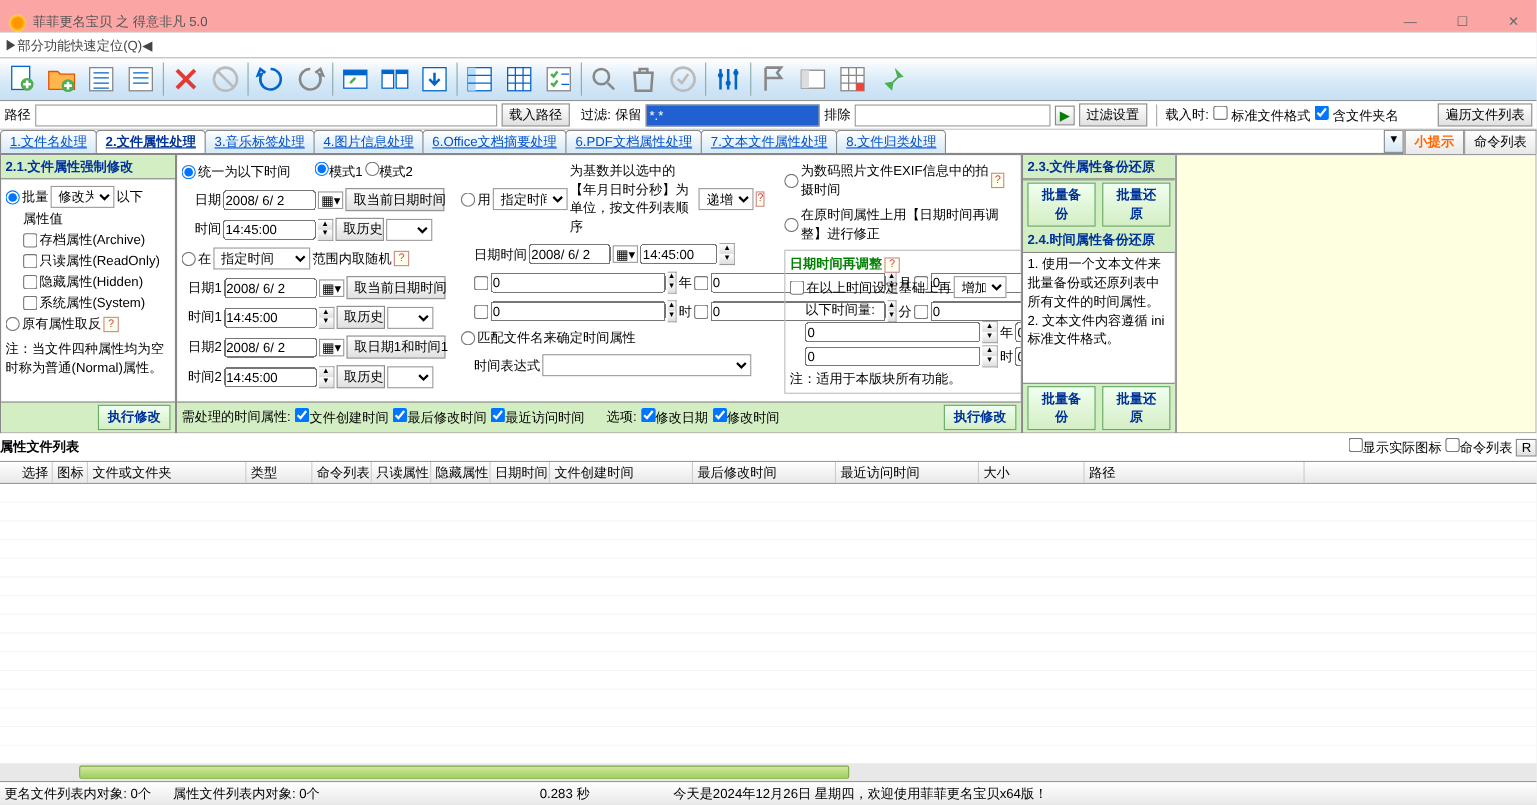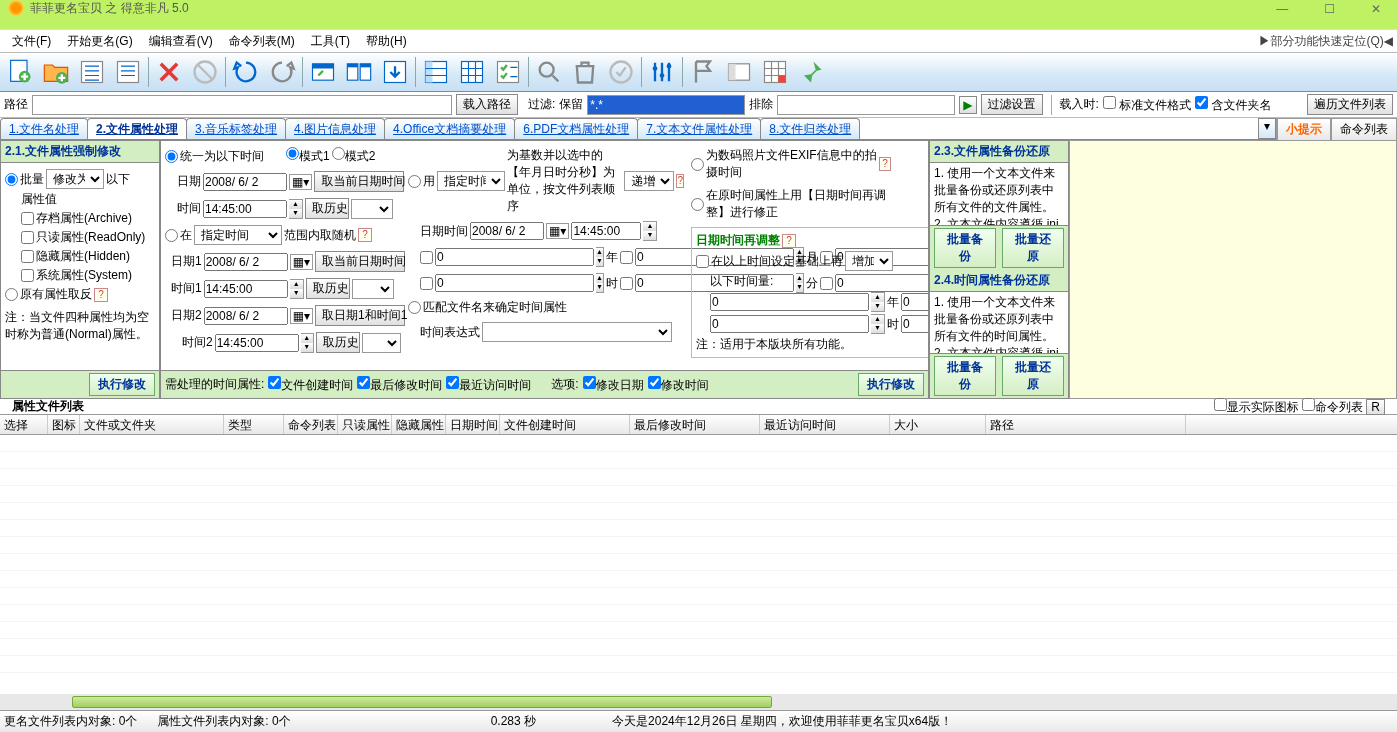--- a/index.html
+++ b/index.html
@@ -1,17 +1,17 @@
 <!DOCTYPE html>
 <html><head>
 <meta charset="utf-8">
 <style>
 *{box-sizing:border-box;margin:0;padding:0;font-family:"Microsoft YaHei","SimSun",sans-serif;font-size:12px}
 body{background:#f0f0f0;width:1397px;height:732px;overflow:hidden;display:flex;flex-direction:column}
-.titlebar{height:30px;background:#bef264;display:flex;align-items:flex-start;padding:0 8px;border-bottom:1px solid #ddd}
+.titlebar{height:30px;background:#fca5a5;display:flex;align-items:flex-end;padding:0 8px;border-bottom:1px solid #ddd}
 .titlebar .icon{width:16px;height:16px;background:radial-gradient(circle,#ff9800 40%,#ffd54f 70%);border-radius:50%;margin-right:6px}
 .titlebar .title{flex:1;color:#555}
 .winbtns{display:flex;gap:20px;color:#666}
 .winbtns span{cursor:pointer;padding:2px 8px}
 .menubar{height:22px;background:#fff;display:flex;align-items:center;padding:0 4px;justify-content:space-between}
 .menubar .left span{padding:2px 8px;cursor:pointer}
 .menubar .right{color:#444}
 .toolbar{height:40px;background:linear-gradient(#fff,#d4e8f7 60%,#c8e0f4);border-top:1px solid #bbb;border-bottom:1px solid #888;display:flex;align-items:center;padding:0 4px;gap:4px}
 .toolbar .tbtn{width:32px;height:32px;display:flex;align-items:center;justify-content:center;border:1px solid transparent;cursor:pointer}
 .toolbar .sep{width:1px;height:30px;background:#8aa}
@@ -38,49 +38,48 @@
 .p2{flex:1}
 .p3{width:140px}
 .rightnote{width:328px;background:#feffe0;border:1px solid #999}
 .row{display:flex;align-items:center;gap:2px;margin:2px 0;white-space:nowrap}
 input[type=text].f,select.f{border:1px solid #999;height:20px;padding:0 2px;background:#fff}
 .spin{width:14px;height:20px;display:inline-flex;flex-direction:column;border:1px solid #999;border-left:none}
 .spin span{flex:1;font-size:7px;text-align:center;line-height:8px;background:linear-gradient(#fff,#ddd)}
 .greenbtn{background:linear-gradient(#f0fff0,#d4eec4);border:1px solid #6a6;color:#003399;font-weight:bold;padding:2px 8px;cursor:pointer}
 .footer{background:#d4eec4;border-top:1px solid #888;padding:2px 4px;display:flex;align-items:center;gap:4px}
 .help{display:inline-block;width:14px;height:14px;border:1px solid #c88;background:#ffe;color:#c44;text-align:center;line-height:12px;font-size:10px;cursor:pointer}
-.attlist{height:16px;border-bottom:1px solid #999;display:flex;align-items:center;padding:0 12px;justify-content:space-between;background:#fff}
+.attlist{height:26px;border-bottom:1px solid #999;display:flex;align-items:center;padding:0 0;justify-content:space-between;background:#fff}
 .attlist .t{font-weight:bold}
 .gridhead{display:flex;background:linear-gradient(#fff,#e8e8e8);border-bottom:1px solid #999;height:20px}
 .gridhead div{border-right:1px solid #ccc;padding:2px 4px;overflow:hidden;white-space:nowrap}
 .gridbody{flex:1;background:#fff;overflow:auto}
 .gridbody .r{height:17px;border-bottom:1px solid #f4f4f4}
 .hscroll{height:16px;background:#e8e8e8;position:relative}
 .hscroll .thumb{position:absolute;left:72px;top:2px;height:12px;width:700px;background:linear-gradient(#d0e8a0,#a0d060);border:1px solid #7a3;border-radius:2px}
 .statusbar{height:22px;background:linear-gradient(#fff,#e8e8e8);border-top:1px solid #999;display:flex;align-items:center;padding:0 4px;gap:20px}
 fieldset{border:1px solid #bbb;padding:2px 4px;margin:2px 0}
 .green{color:#008000;font-weight:bold}
-.p2body{display:flex;gap:7px}
+.p2body{display:flex;gap:18px}
 .p2col{display:flex;flex-direction:column;gap:2px}
 </style>
 </head>
 <body>
 
 <div class="titlebar">
   <span class="icon"></span>
   <span class="title">菲菲更名宝贝 之 得意非凡 5.0</span>
   <div class="winbtns">
     <span>—</span>
     <span>☐</span>
     <span>✕</span>
   </div>
 </div>
 
 <div class="menubar">
-  <div class="left" id="menu-left"><span>文件(F)</span><span>开始更名(G)</span><span>编辑查看(V)</span><span>命令列表(M)</span><span>工具(T)</span><span>帮助(H)</span></div>
   <div class="right">▶部分功能快速定位(Q)◀</div>
 </div>
 
 <div class="toolbar">
   <div class="tbtn">
       <svg viewBox="0 0 24 24">
         <rect x="4" y="2" width="14" height="18" fill="#fff" stroke="#06c"></rect>
         <circle cx="16" cy="16" r="5" fill="#4caf50"></circle>
         <path d="M16 13v6M13 16h6" stroke="#fff" stroke-width="2"></path>
       </svg>
@@ -241,21 +240,21 @@
   <div class="flex"></div>
   <button class="btn">遍历文件列表</button>
 </div>
 
 <div style="display:flex">
   <div class="tabstrip" id="tabstrip" style="flex:1">
       <div class="tab">1.文件名处理</div>
       <div class="tab active">2.文件属性处理</div>
       <div class="tab">3.音乐标签处理</div>
       <div class="tab">4.图片信息处理</div>
-      <div class="tab">4.Office文档摘要处理</div>
+      <div class="tab">6.Office文档摘要处理</div>
       <div class="tab">6.PDF文档属性处理</div>
       <div class="tab">7.文本文件属性处理</div>
       <div class="tab">8.文件归类处理</div>
       <div class="spacer"></div>
       <div class="dropbtn">▾</div>
     </div>
   <div class="rtabs">
     <div class="rtab active">小提示</div>
     <div class="rtab">命令列表</div>
   </div>
@@ -352,21 +351,21 @@
               </div>
               <button class="btn" style="width:44px">取历史</button>
               <select class="f" style="width:42px"></select>
             </div>
       <div class="row" style="margin-left:6px">
               <span>日期2</span>
               <input class="f" style="width: 84px;" value="2008/ 6/ 2">
               <span style="border:1px solid #999;padding:0 2px">▦▾</span>
               <button class="btn" style="width:90px">取日期1和时间1</button>
             </div>
-      <div class="row" style="margin-left:17px">
+      <div class="row" style="margin-left:6px">
               <span>时间2</span>
               <input class="f" style="width: 84px;" value="14:45:00">
               <div class="spin">
                 <span>▲</span>
                 <span>▼</span>
               </div>
               <button class="btn" style="width:44px">取历史</button>
               <select class="f" style="width:42px"></select>
             </div>
 
@@ -489,24 +488,20 @@
     <span style="margin-left:16px">选项:</span>
     <label><input type="checkbox" checked="" style=""><span>修改日期</span></label>
     <label><input type="checkbox" checked="" style=""><span>修改时间</span></label>
     <div style="flex:1"></div>
     <button class="greenbtn">执行修改</button>
   </div>
 </div>
 
 <div class="panel p3">
   <div class="phead">2.3.文件属性备份还原</div>
-  <div class="pbody" style="padding:2px 4px">
-    <div style="white-space:normal">1. 使用一个文本文件来批量备份或还原列表中所有文件的文件属性。</div>
-    <div style="white-space:normal">2. 文本文件内容遵循 ini 标准文件格式。</div>
-  </div>
   <div class="footer" style="gap:6px">
           <button class="greenbtn">批量备份</button>
           <button class="greenbtn">批量还原</button>
         </div>
   <div class="phead">2.4.时间属性备份还原</div>
   <div class="pbody" style="padding:2px 4px">
     <div style="white-space:normal">1. 使用一个文本文件来批量备份或还原列表中所有文件的时间属性。</div>
     <div style="white-space:normal">2. 文本文件内容遵循 ini 标准文件格式。</div>
   </div>
   <div class="footer" style="gap:6px">
@@ -521,21 +516,21 @@
 
 <div class="attlist">
   <span class="t">属性文件列表</span>
   <div>
     <label><input type="checkbox" style=""><span>显示实际图标</span></label>
     <label><input type="checkbox" style=""><span>命令列表</span></label>
     <button class="btn" style="padding:0 4px">R</button>
   </div>
 </div>
 <div class="gridhead" id="gridhead">
-    <div style="width: 48px;">选择</div>
+    <div style="width: 32px; margin-left: 16px;">选择</div>
     <div style="width: 32px;">图标</div>
     <div style="width: 144px;">文件或文件夹</div>
     <div style="width: 60px;">类型</div>
     <div style="width: 54px;">命令列表</div>
     <div style="width: 54px;">只读属性</div>
     <div style="width: 54px;">隐藏属性</div>
     <div style="width: 54px;">日期时间</div>
     <div style="width: 130px;">文件创建时间</div>
     <div style="width: 130px;">最后修改时间</div>
     <div style="width: 130px;">最近访问时间</div>

